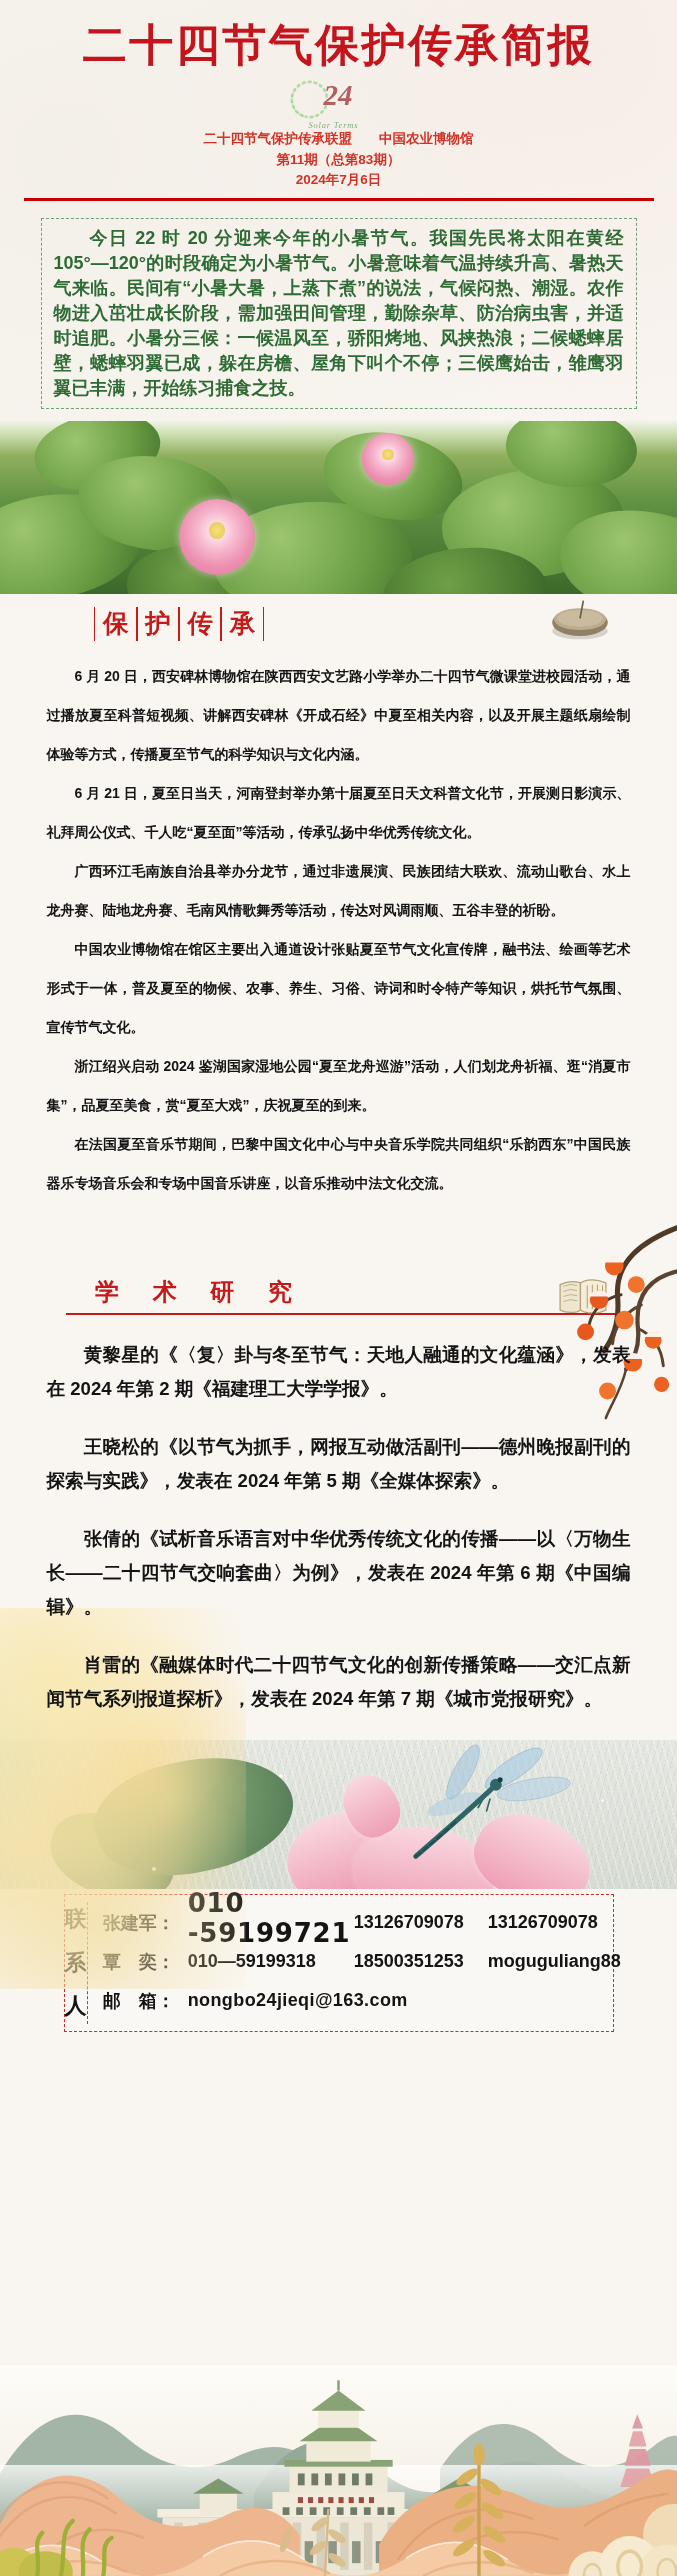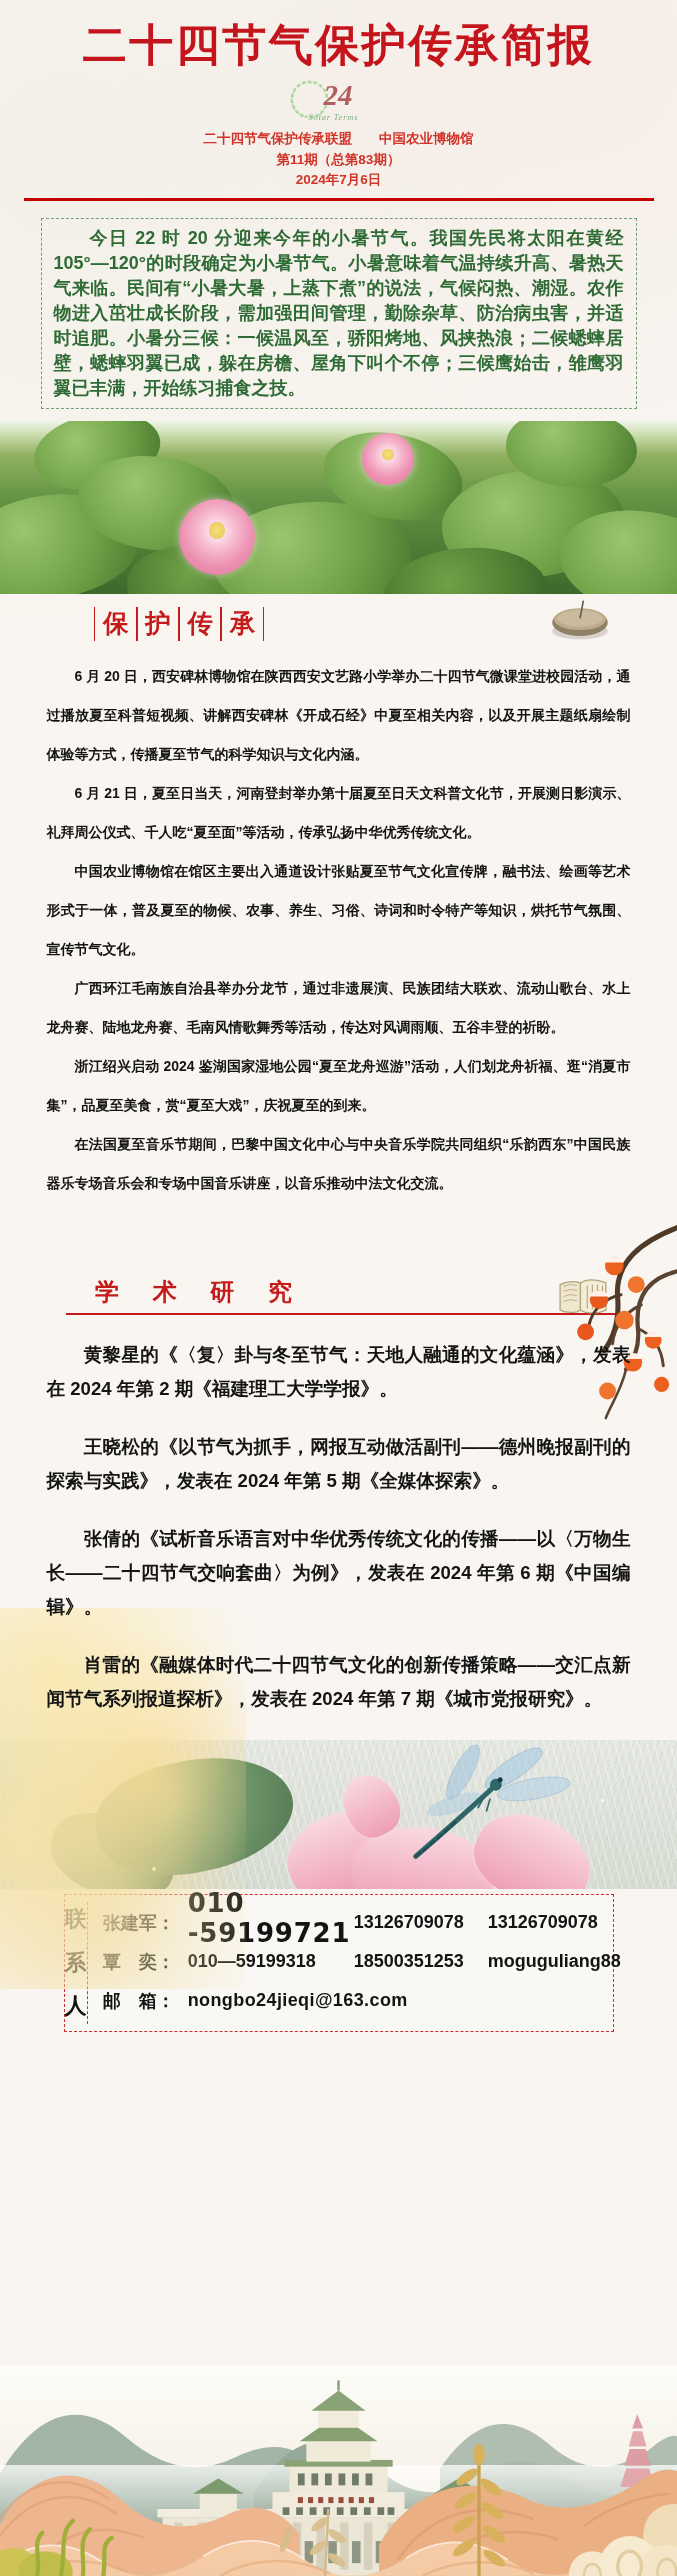--- a/index.html
+++ b/index.html
@@ -12,21 +12,21 @@
             #f9f6f1; }
 
   
   .masthead { text-align:center; padding-top:20.3px; }
   .nl-title { font-family:"Liberation Serif","DejaVu Serif",serif; font-weight:bold;
               font-size:44px; line-height:52px; color:#c4151d; letter-spacing:2.5px; }
   .logo { position:relative; width:118px; height:52px; margin:3.4px auto 1.7px;text-align:center; }
   .logo svg { position:absolute; left:6.8px; top:0; }
   .logo-num { position:absolute; left:44px; top:3.4px; font-family:"Liberation Serif","DejaVu Serif",serif;
               font-style:italic; font-weight:bold; font-size:29px; color:#b06060; }
-  .logo-cap { position:absolute; left:29px; top:36px; font-family:"Liberation Serif","DejaVu Serif",serif;
+  .logo-cap { position:absolute; left:29px; top:44px; font-family:"Liberation Serif","DejaVu Serif",serif;
               font-style:italic; font-size:8.5px; color:#7fae7f; letter-spacing:0.8px; }
   .sub-line { color:#d03428; font-weight:bold; font-size:13.5px; line-height:20.3px; }
   .rule { width:630px; height:3.4px; background:#c40000; margin:7.6px auto 0; }
 
   
   .intro-box { width:596px; margin:17px auto 0; border:1.7px dashed #6f9f72;
                padding:6.8px 12px; }
   .intro-text { color:#2f6b35; font-weight:bold; font-size:18px; line-height:25px;
                 text-align:justify; text-indent:2em; }
 
@@ -168,22 +168,22 @@
       <ellipse cx="38" cy="30" rx="33" ry="16" fill="#8f8066"></ellipse>
       <ellipse cx="38" cy="26" rx="31" ry="13" fill="#bcab8e"></ellipse>
       <ellipse cx="38" cy="25" rx="27" ry="10" fill="#cabb9e"></ellipse>
       <line x1="38" y1="25" x2="42" y2="4" stroke="#6b5f49" stroke-width="2"></line>
     </svg>
   </div>
 
   <div class="events">
     <p>6 月 20 日，西安碑林博物馆在陕西西安文艺路小学举办二十四节气微课堂进校园活动，通过播放夏至科普短视频、讲解西安碑林《开成石经》中夏至相关内容，以及开展主题纸扇绘制体验等方式，传播夏至节气的科学知识与文化内涵。</p>
     <p>6 月 21 日，夏至日当天，河南登封举办第十届夏至日天文科普文化节，开展测日影演示、礼拜周公仪式、千人吃“夏至面”等活动，传承弘扬中华优秀传统文化。</p>
+    <p>广西环江毛南族自治县举办分龙节，通过非遗展演、民族团结大联欢、流动山歌台、水上龙舟赛、陆地龙舟赛、毛南风情歌舞秀等活动，传达对风调雨顺、五谷丰登的祈盼。</p>
     <p>中国农业博物馆在馆区主要出入通道设计张贴夏至节气文化宣传牌，融书法、绘画等艺术形式于一体，普及夏至的物候、农事、养生、习俗、诗词和时令特产等知识，烘托节气氛围、宣传节气文化。</p>
-    <p>广西环江毛南族自治县举办分龙节，通过非遗展演、民族团结大联欢、流动山歌台、水上龙舟赛、陆地龙舟赛、毛南风情歌舞秀等活动，传达对风调雨顺、五谷丰登的祈盼。</p>
     <p>浙江绍兴启动 2024 鉴湖国家湿地公园“夏至龙舟巡游”活动，人们划龙舟祈福、逛“消夏市集”，品夏至美食，赏“夏至大戏”，庆祝夏至的到来。</p>
     <p>在法国夏至音乐节期间，巴黎中国文化中心与中央音乐学院共同组织“乐韵西东”中国民族器乐专场音乐会和专场中国音乐讲座，以音乐推动中法文化交流。</p>
   </div>
 
   <svg class="persimmon" width="144" height="245" viewBox="0 0 170 290">
     <path d="M172,12 C130,28 96,52 100,96 C102,122 96,142 84,158" fill="none" stroke="#4f3a28" stroke-width="6" stroke-linecap="round"></path>
     <path d="M172,64 C136,72 120,94 124,132 C126,152 120,168 110,180" fill="none" stroke="#5a4330" stroke-width="5" stroke-linecap="round"></path>
     <path d="M128,104 C110,112 96,128 94,150" fill="none" stroke="#5a4330" stroke-width="3.5" stroke-linecap="round"></path>
     <path d="M104,92 C84,96 70,110 66,128" fill="none" stroke="#4f3a28" stroke-width="3.5" stroke-linecap="round"></path>
     <path d="M110,180 C104,206 92,222 86,238" fill="none" stroke="#5a4330" stroke-width="3" stroke-linecap="round"></path>

